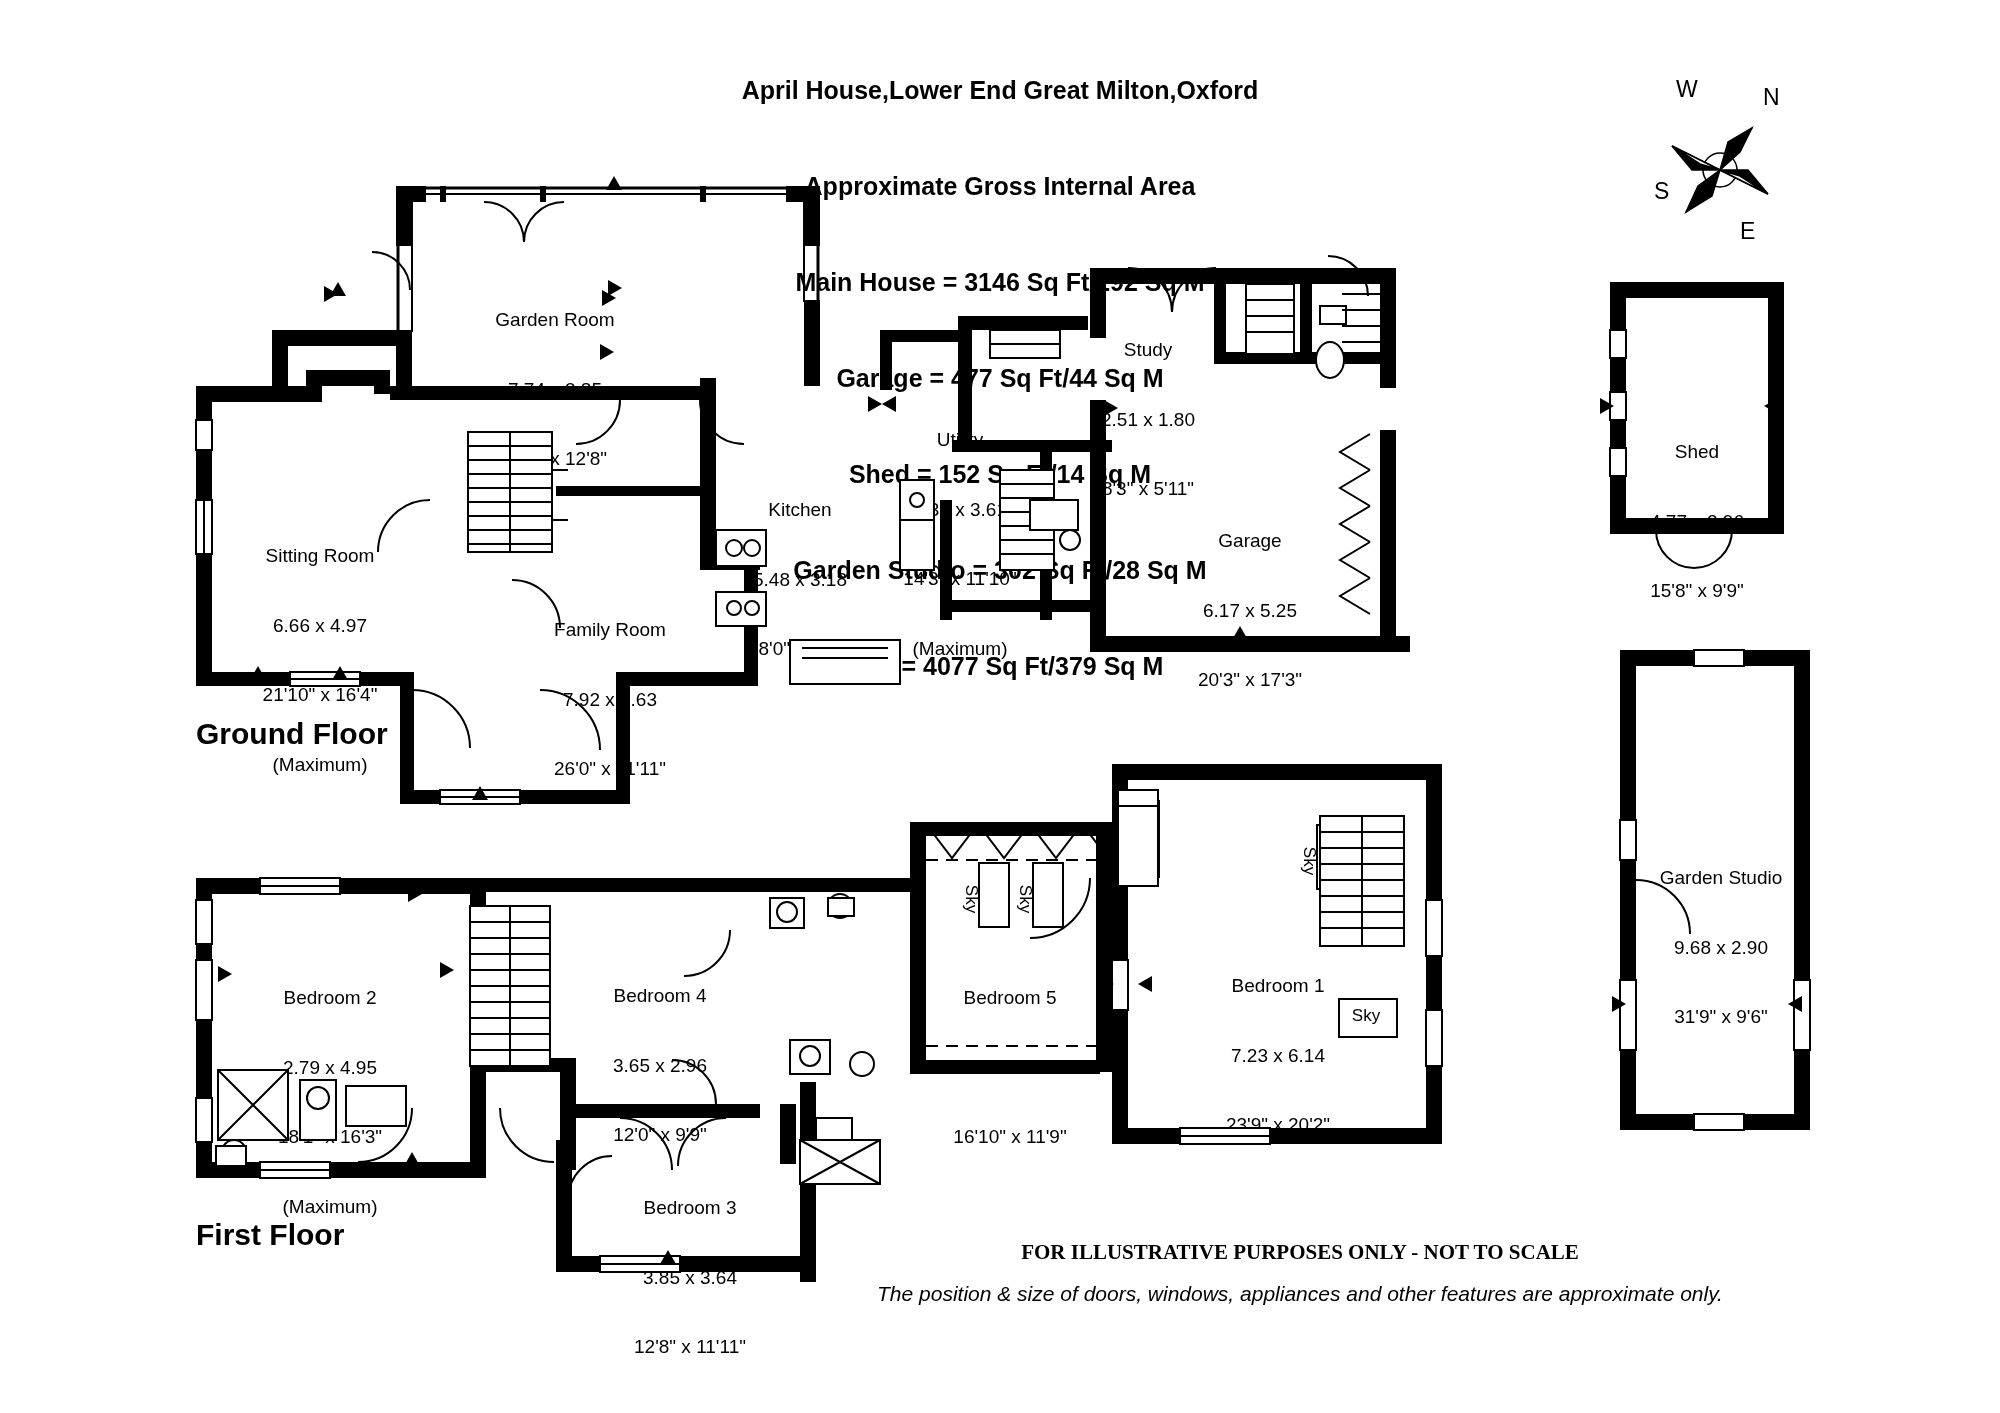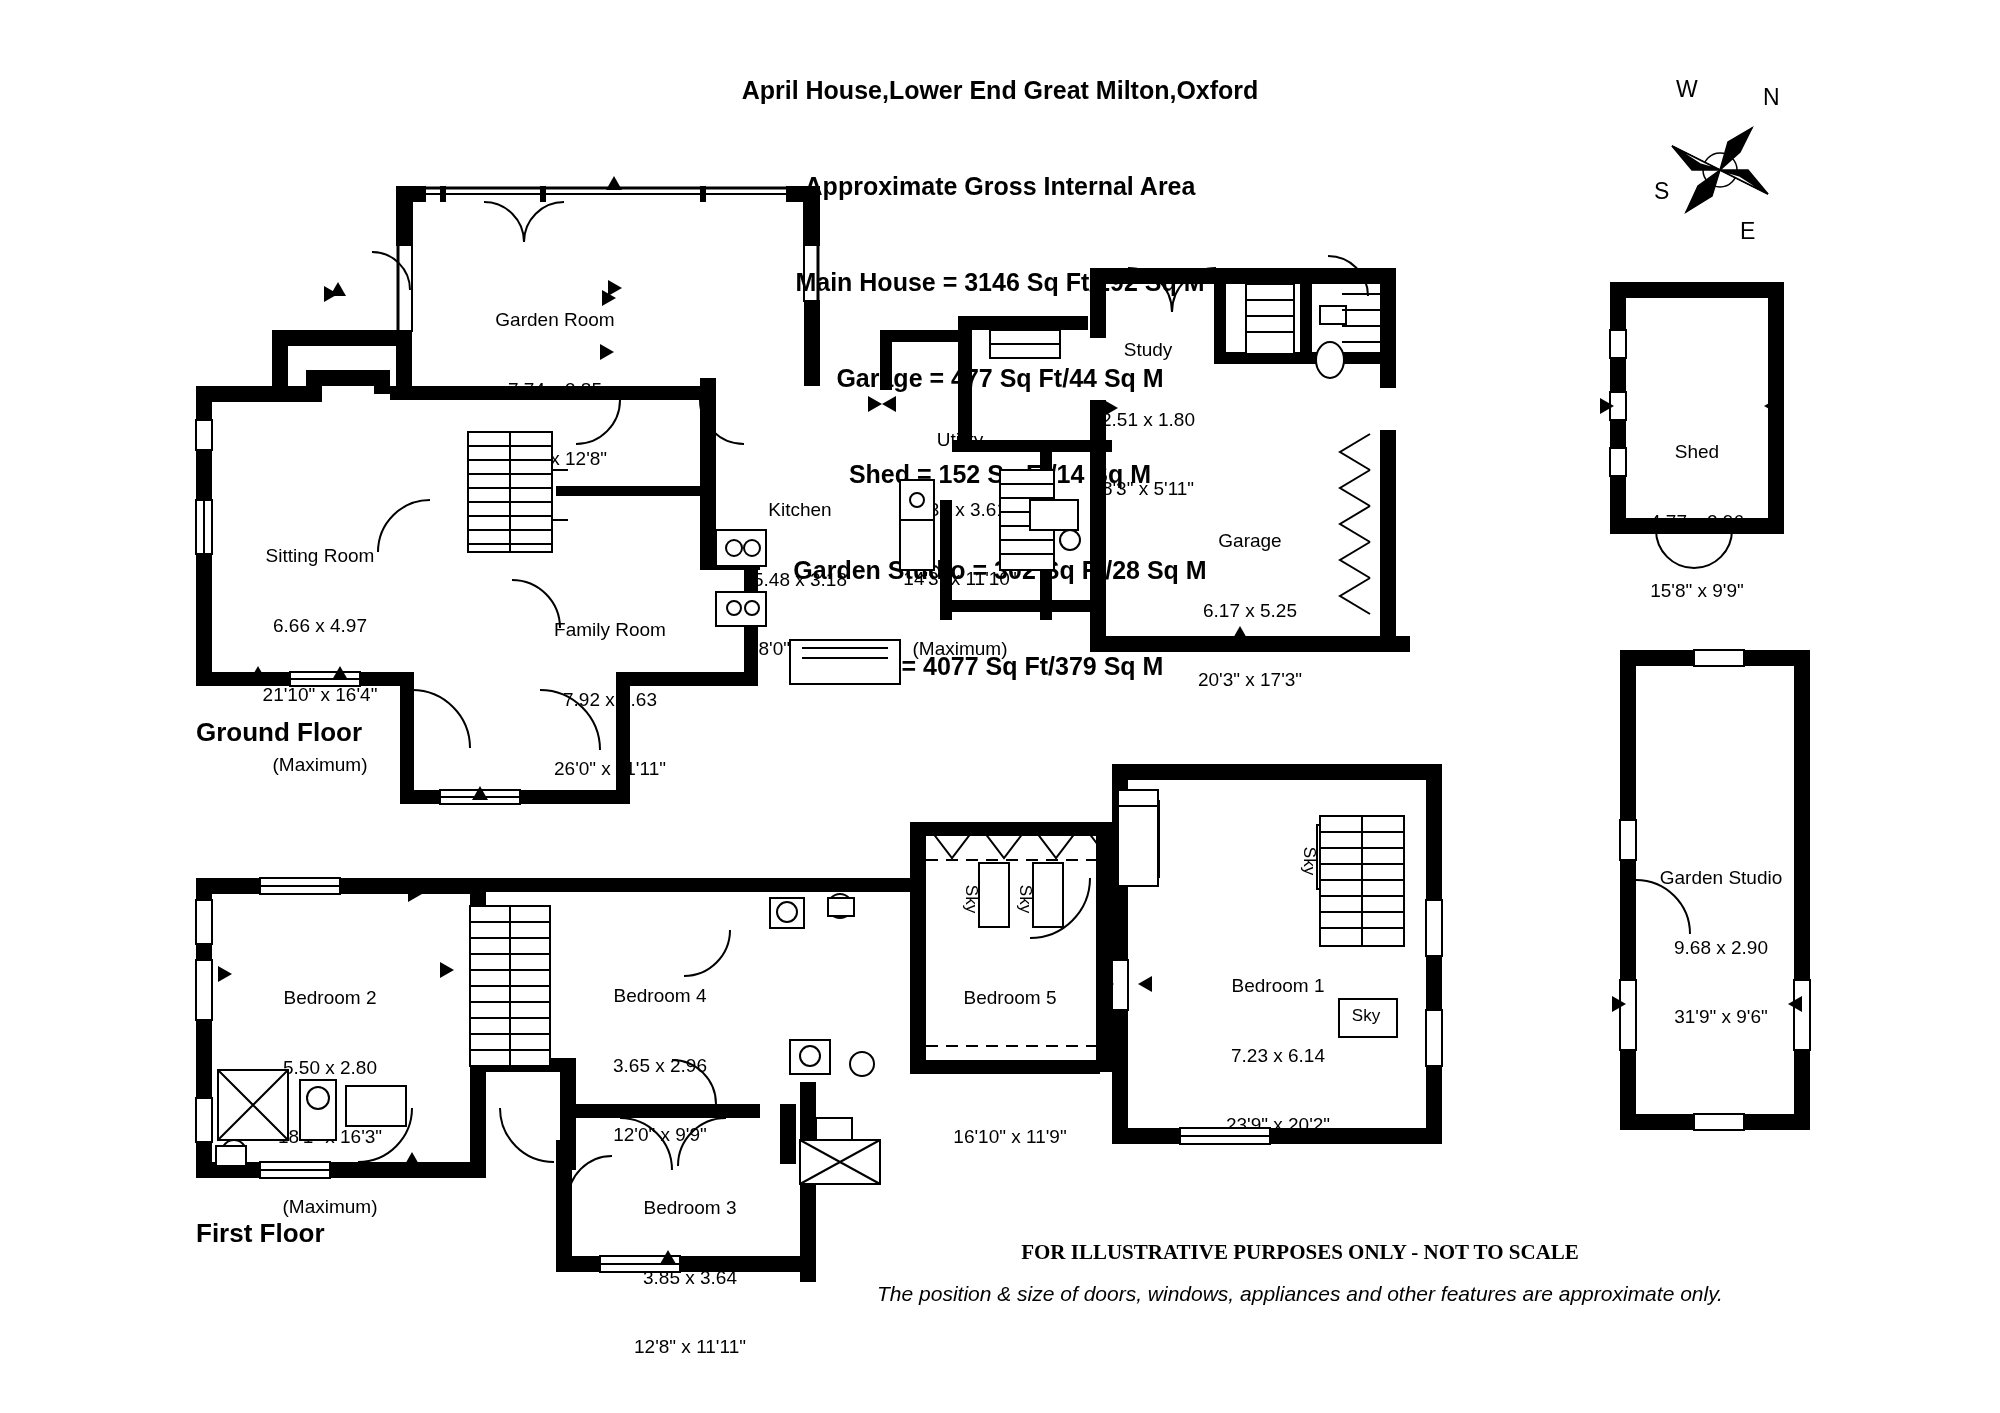--- a/index.html
+++ b/index.html
@@ -7,21 +7,21 @@
     width:2000px; height:1413px;
     background:#ffffff;
     font-family:"Liberation Sans", sans-serif;
     color:#000;
     position:relative;
     overflow:hidden;
   }
   .abs { position:absolute; }
   .txt { font-size:19px; line-height:1.22; text-align:center; white-space:pre; }
   .hdr { font-weight:bold; font-size:25px; line-height:1.28; text-align:center; white-space:pre; }
-  .floor-label { font-weight:bold; font-size:26px; }
+  .floor-label { font-weight:bold; font-size:30px; }
   .footer { font-size:21px; text-align:center; white-space:pre; }
   .footer.b { font-weight:bold; font-size:21px;font-family:Liberation Serif, serif; }
   svg { display:block; }
   .layer { position:absolute; left:0; top:0; width:2000px; height:1413px; }
 </style>
 </head>
 <body>
 
 <div class="abs hdr" style="left:0; top:10px; width:2000px;">
   <div>April House,Lower End Great Milton,Oxford</div>
@@ -444,21 +444,21 @@
   <div style="width:28px;height:62px;border:2px solid #000;background:#fff;"></div>
   <div style="position:absolute;left:3px;top:6px;width:62px;transform:rotate(90deg);transform-origin:left top;font-size:17px;text-align:center;">Sky</div>
 </div>
 <div class="abs" style="left:1338px; top:998px;">
   <div style="width:56px;height:36px;border:2px solid #000;background:#fff;"></div>
   <div style="position:absolute;left:0;top:8px;width:56px;font-size:17px;text-align:center;">Sky</div>
 </div>
 
 <div class="abs txt" style="left:210px; top:940px; width:240px;">
   <div>Bedroom 2</div>
-  <div>5.50 x 2.80</div>
+  <div>2.79 x 4.95</div>
   <div>18'1" x 16'3"</div>
   <div>(Maximum)</div>
 </div>
 <div class="abs txt" style="left:560px; top:938px; width:200px;">
   <div>Bedroom 4</div>
   <div>3.65 x 2.96</div>
   <div>12'0" x 9'9"</div>
 </div>
 <div class="abs txt" style="left:900px; top:940px; width:220px;">
   <div>Bedroom 5</div>

